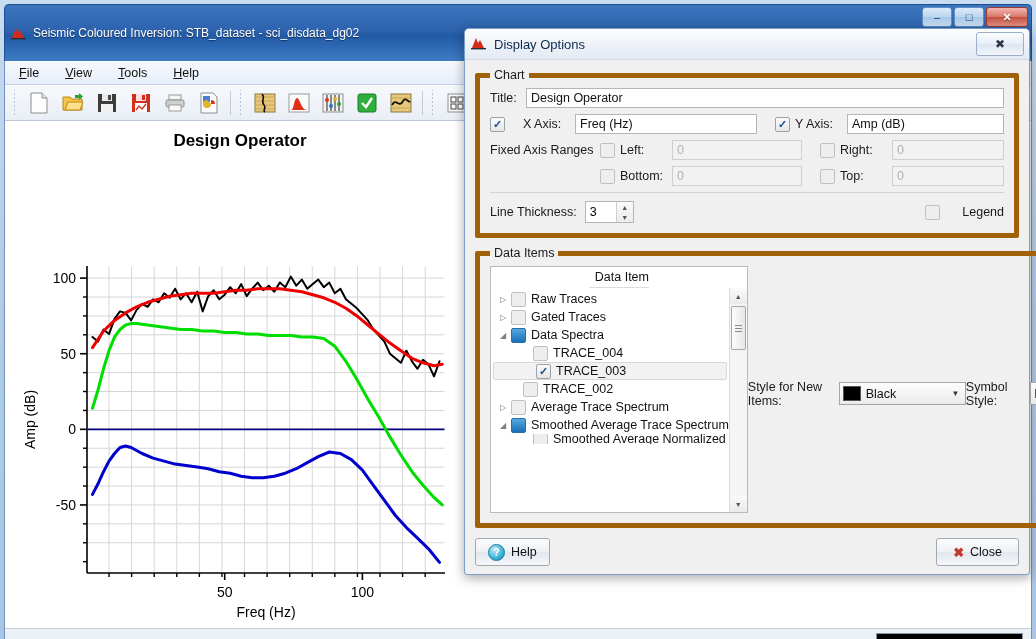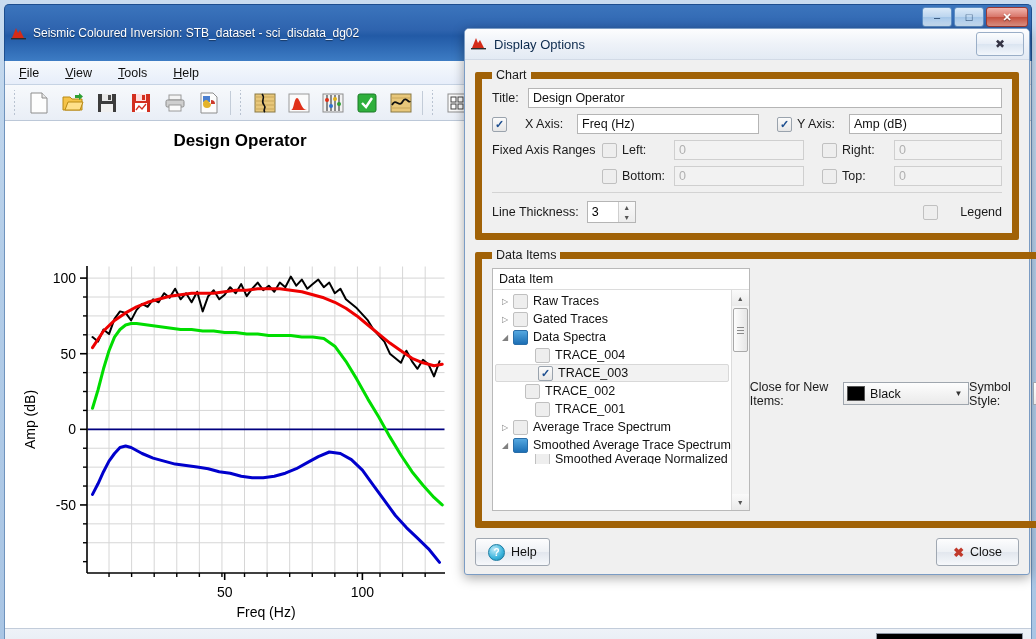--- a/index.html
+++ b/index.html
@@ -69,21 +69,21 @@
     background:linear-gradient(180deg,#fdfdfe 0%,#eef2f8 50%,#e3eaf4 100%);
     display:flex;align-items:center;padding:0 6px;position:relative;
     border-bottom:1px solid #d2dae6;}
   .dlg-title .t{font-size:13px;color:#0c2a4d;margin-left:7px;}
   .dlg-close{position:absolute;right:5px;top:3px;width:46px;height:22px;
     border:1px solid #9aaec7;border-radius:3px;
     background:linear-gradient(180deg,#fcfdfe 0%,#e8eef7 48%,#dbe5f1 52%,#f2f6fb 100%);
     display:flex;align-items:center;justify-content:center;color:#334;font-size:12px;}
   .dlg-body{flex:1;padding:8px 10px;display:flex;flex-direction:column;}
 
-  fieldset.grp{border:7px solid #a16207;border-radius:2px;margin:0 0 8px 0;padding:6px 10px 10px 10px;}
+  fieldset.grp{border:5px solid #a16207;border-radius:2px;margin:0 0 8px 0;padding:6px 10px 10px 10px;}
   fieldset.grp>legend{font-size:12.5px;color:#1a1a1a;padding:0 4px;}
 
   .row{display:flex;align-items:center;margin-bottom:6px;}
   .lbl{font-size:12.5px;color:#1a1a1a;}
   .tf{height:20px;border:1px solid #b5b5b5;background:#fff;font-size:12.5px;color:#111;
     padding:0 4px;display:flex;align-items:center;box-sizing:border-box;}
   .tf.dis{background:#f2f2f2;border-color:#cfcfcf;color:#b0b0b0;}
 
   .cb{width:13px;height:13px;border:1px solid #9aa3ad;border-radius:2px;
     background:linear-gradient(180deg,#fbfbfb,#e6e6e6);
@@ -94,21 +94,21 @@
 
   .spin{display:flex;height:20px;border:1px solid #b5b5b5;background:#fff;}
   .spin .v{width:26px;display:flex;align-items:center;padding-left:4px;font-size:12.5px;}
   .spin .arrows{width:16px;border-left:1px solid #cfcfcf;display:flex;flex-direction:column;
     background:linear-gradient(180deg,#fafafa,#ececec);}
   .spin .arrows div{flex:1;display:flex;align-items:center;justify-content:center;font-size:7px;color:#555;}
 
   .hr{height:1px;background:#d3d3d3;margin:4px 0 8px 0;}
 
   
-  .treebox{flex:1;border:1px solid #b9b9b9;background:#fff;display:flex;flex-direction:column;min-height:0;}
+  .treebox{flex:1;border:1px solid #b9b9b9;background:#fff;display:flex;flex-direction:column;min-height:0;align-items:center;}
   .tree-head{height:20px;border-bottom:1px solid #dcdcdc;background:#fff;
     display:flex;align-items:center;padding-left:6px;font-size:12.5px;color:#111;}
   .tree-area{flex:1;display:flex;min-height:0;}
   .tree-list{flex:1;overflow:hidden;padding-top:2px;}
   .tnode{height:18px;display:flex;align-items:center;font-size:12.5px;color:#111;padding-left:4px;}
   .tnode.sel{background:#f2f2f2;border:1px solid #d8d8d8;margin:0 2px;height:16px;border-radius:2px;}
   .tnode .tw{width:16px;text-align:center;color:#808080;font-size:8px;}
   .tnode .lab{margin-left:5px;white-space:nowrap;}
   .tnode.clip{height:10px;overflow:hidden;}
   .sbar{width:17px;border-left:1px solid #dcdcdc;background:#f5f5f5;
@@ -496,25 +496,20 @@
                   <span class="cb">
                     <span class="mk">✓</span>
                   </span>
                   <span class="lab">TRACE_003</span>
                 </div>
                 <div class="tnode" style="padding-left: 16px;">
                   <span class="tw"></span>
                   <span class="cb dis"></span>
                   <span class="lab">TRACE_002</span>
                 </div>
-                <div class="tnode" style="padding-left: 26px;">
-                  <span class="tw"></span>
-                  <span class="cb dis"></span>
-                  <span class="lab">TRACE_001</span>
-                </div>
                 <div class="tnode" style="padding-left: 4px;">
                   <span class="tw">▷</span>
                   <span class="cb dis"></span>
                   <span class="lab">Average Trace Spectrum</span>
                 </div>
                 <div class="tnode" style="padding-left: 4px;">
                   <span class="tw">◢</span>
                   <span class="cb part"></span>
                   <span class="lab">Smoothed Average Trace Spectrum</span>
                 </div>
@@ -529,21 +524,21 @@
               <div class="sthumb">
                   <i></i>
                 </div>
               <div class="strack"></div>
               <div class="sbtn">▼</div>
             </div>
           </div>
         </div>
 
         <div class="row" style="margin:8px 0 0 0">
-          <span class="lbl">Close for New Items:</span>
+          <span class="lbl">Style for New Items:</span>
           <div class="combo" style="width:160px;margin-left:7px">
             <span class="swatch" style="background: rgb(0, 0, 0);"></span>
             <span>Black</span>
             <span class="arw">▼</span>
           </div>
           <span class="lbl" style="margin-left:auto">Symbol Style:</span>
           <div class="combo" style="width:103px;margin-left:7px">
             <span>Default</span>
             <span class="arw">▼</span>
           </div>

